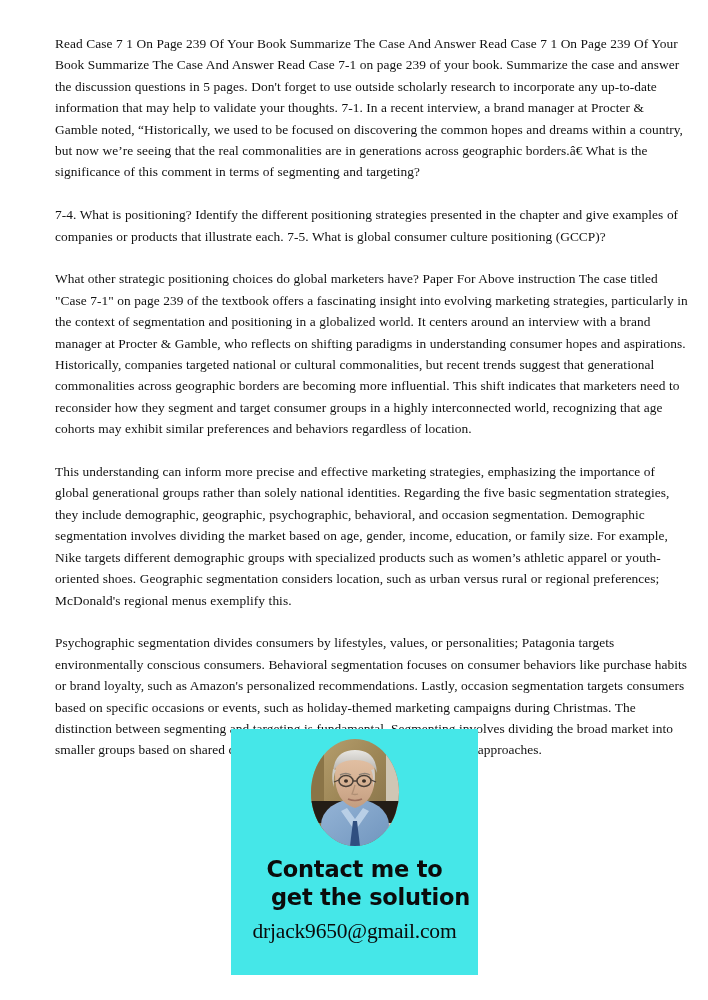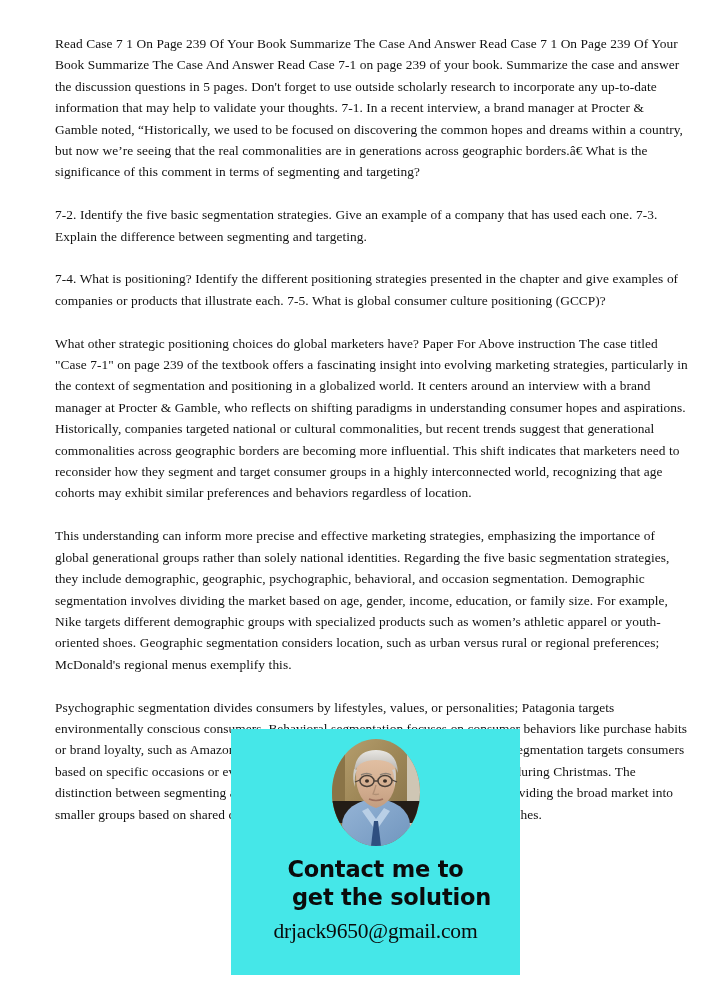--- a/index.html
+++ b/index.html
@@ -41,21 +41,21 @@
     word-spacing: 0.1px;
     color: #111111;
   }
   .para:last-child { margin-bottom: 0; }
 
   
   #contact-overlay {
     position: absolute;
     left: 231px;
     top: 729px;
-    width: 289px;
+    width: 247px;
     height: 246px;
     background: #45e7e8;
     z-index: 20;
     display: flex;
     flex-direction: column;
     align-items: center;
     overflow: hidden;
   }
 
   #contact-portrait {
@@ -99,21 +99,20 @@
     letter-spacing: -0.2px;
   }
 </style>
 </head>
 <body>
 
 <div id="document-page">
 
   <div id="document-body">
     <p class="para">Read Case 7 1 On Page 239 Of Your Book Summarize The Case And Answer Read Case 7 1 On Page 239 Of Your Book Summarize The Case And Answer Read Case 7-1 on page 239 of your book. Summarize the case and answer the discussion questions in 5 pages. Don't forget to use outside scholarly research to incorporate any up-to-date information that may help to validate your thoughts. 7-1. In a recent interview, a brand manager at Procter &amp; Gamble noted, “Historically, we used to be focused on discovering the common hopes and dreams within a country, but now we’re seeing that the real commonalities are in generations across geographic borders.â€ What is the significance of this comment in terms of segmenting and targeting?</p>
-    <p class="para">7-2. Identify the five basic segmentation strategies. Give an example of a company that has used each one. 7-3. Explain the difference between segmenting and targeting.</p>
     <p class="para">7-4. What is positioning? Identify the different positioning strategies presented in the chapter and give examples of companies or products that illustrate each. 7-5. What is global consumer culture positioning (GCCP)?</p>
     <p class="para">What other strategic positioning choices do global marketers have? Paper For Above instruction The case titled "Case 7-1" on page 239 of the textbook offers a fascinating insight into evolving marketing strategies, particularly in the context of segmentation and positioning in a globalized world. It centers around an interview with a brand manager at Procter &amp; Gamble, who reflects on shifting paradigms in understanding consumer hopes and aspirations. Historically, companies targeted national or cultural commonalities, but recent trends suggest that generational commonalities across geographic borders are becoming more influential. This shift indicates that marketers need to reconsider how they segment and target consumer groups in a highly interconnected world, recognizing that age cohorts may exhibit similar preferences and behaviors regardless of location.</p>
     <p class="para">This understanding can inform more precise and effective marketing strategies, emphasizing the importance of global generational groups rather than solely national identities. Regarding the five basic segmentation strategies, they include demographic, geographic, psychographic, behavioral, and occasion segmentation. Demographic segmentation involves dividing the market based on age, gender, income, education, or family size. For example, Nike targets different demographic groups with specialized products such as women’s athletic apparel or youth-oriented shoes. Geographic segmentation considers location, such as urban versus rural or regional preferences; McDonald's regional menus exemplify this.</p>
     <p class="para">Psychographic segmentation divides consumers by lifestyles, values, or personalities; Patagonia targets environmentally conscious consumers. Behavioral segmentation focuses on consumer behaviors like purchase habits or brand loyalty, such as Amazon's personalized recommendations. Lastly, occasion segmentation targets consumers based on specific occasions or events, such as holiday-themed marketing campaigns during Christmas. The distinction between segmenting and targeting is fundamental. Segmenting involves dividing the broad market into smaller groups based on shared characteristics, facilitating tailored marketing approaches.</p>
   </div>
 
   <div id="contact-overlay">
 
     <div id="contact-portrait">
       <svg class="photo-svg" viewBox="0 0 88 107" preserveAspectRatio="xMidYMid slice">

